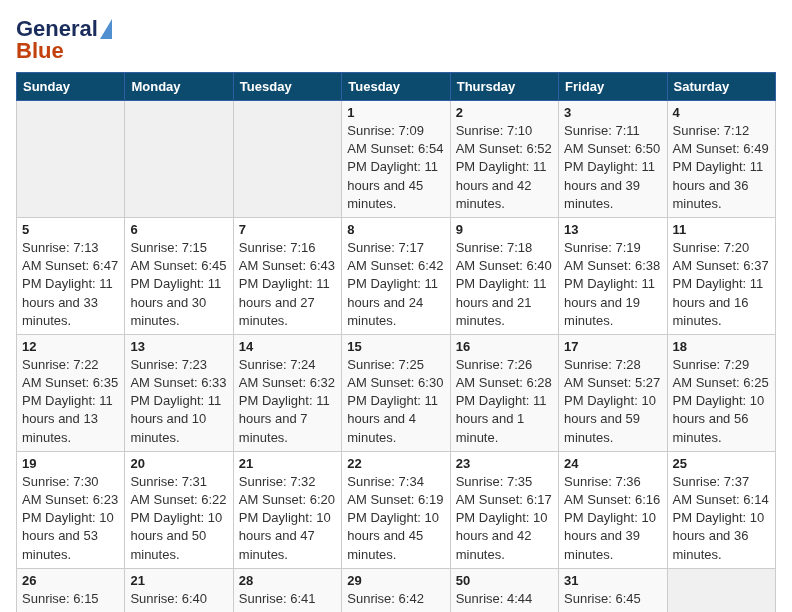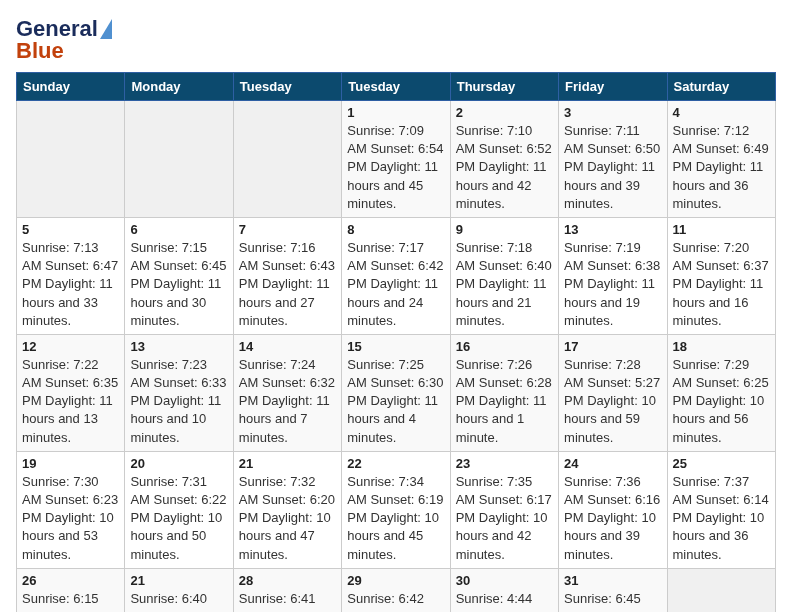--- a/index.html
+++ b/index.html
@@ -292,21 +292,21 @@
 Sunset: 5:10 PM
 Daylight: 10 hours and 28 minutes.</div>
         </td>
         <td>
           <span class="day-num">29</span>
           <div class="cell-text">Sunrise: 6:42 AM
 Sunset: 5:08 PM
 Daylight: 10 hours and 25 minutes.</div>
         </td>
         <td>
-          <span class="day-num">30</span>
+          <span class="day-num">50</span>
           <div class="cell-text">Sunrise: 4:44 AM
 Sunset: 5:07 PM
 Daylight: 10 hours and 23 minutes.</div>
         </td>
         <td>
           <span class="day-num">31</span>
           <div class="cell-text">Sunrise: 6:45 AM
 Sunset: 5:06 PM
 Daylight: 10 hours and 20 minutes.</div>
         </td>

